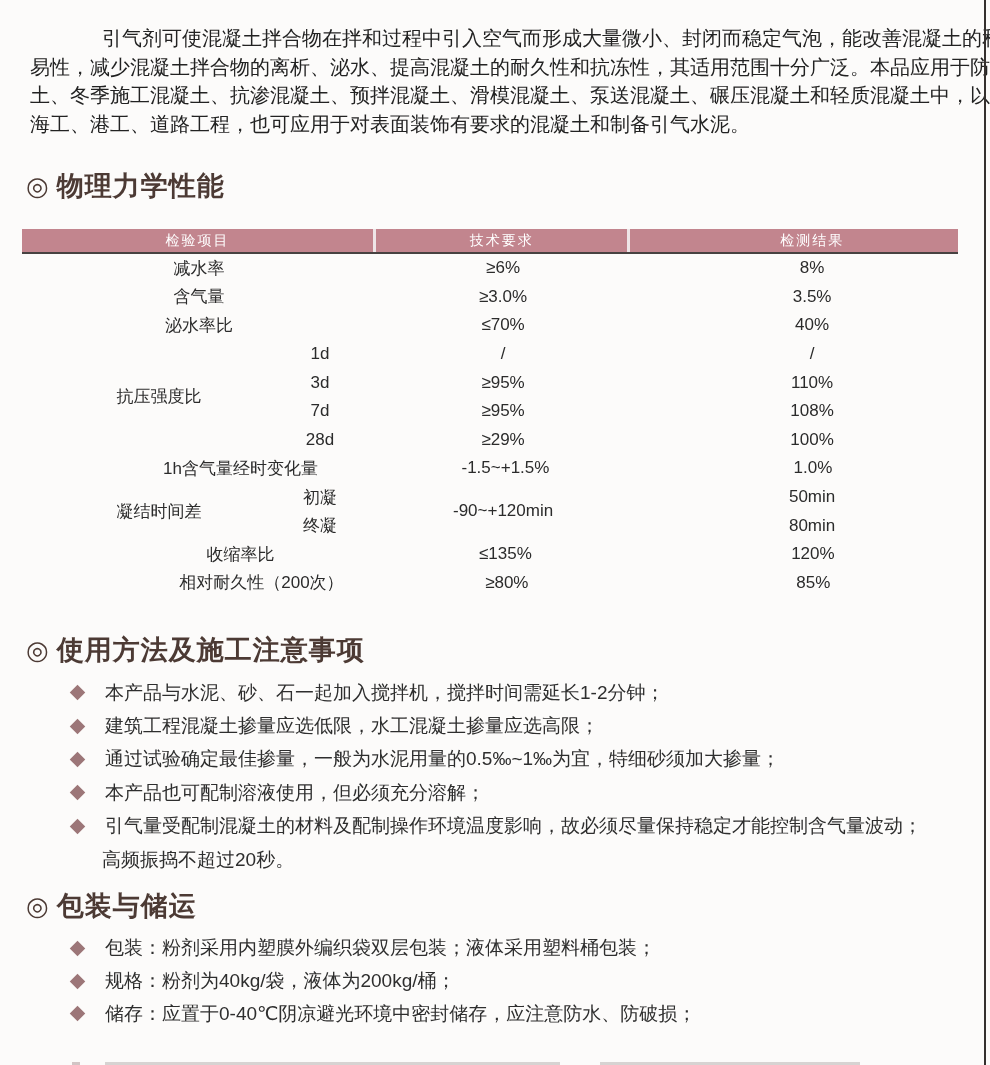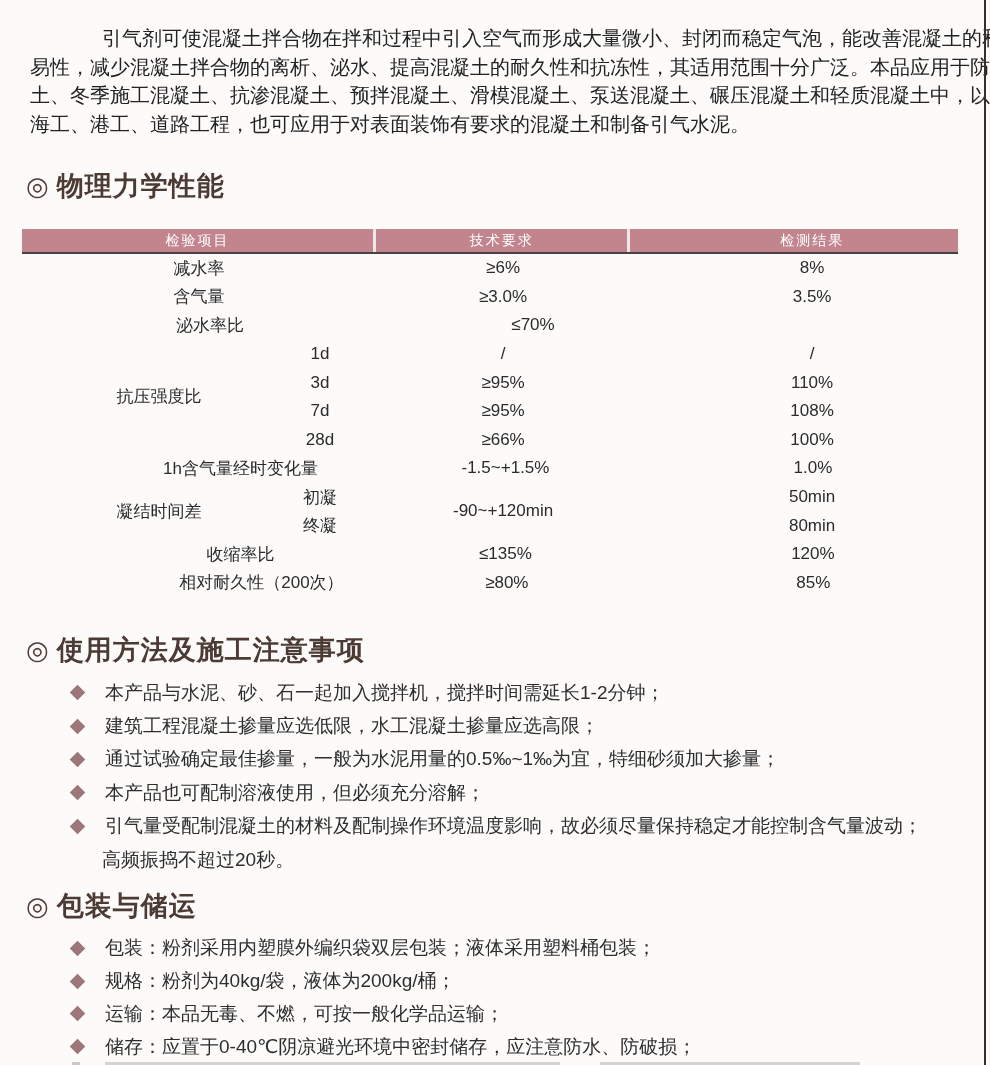--- a/index.html
+++ b/index.html
@@ -95,37 +95,38 @@
       <div class="td c3">8%</div>
     </div>
     <div class="trow">
       <div class="td c1">含气量</div>
       <div class="td c2">≥3.0%</div>
       <div class="td c3">3.5%</div>
     </div>
     <div class="trow">
       <div class="td c1">泌水率比</div>
       <div class="td c2">≤70%</div>
+      <div class="td c3">40%</div>
     </div>
 
     <div class="trow h4">
       <div class="td c1 compound-cell">
         <div class="main-label">抗压强度比</div>
         <div class="sub-col">
           <div class="subcell">1d</div>
           <div class="subcell">3d</div>
           <div class="subcell">7d</div>
           <div class="subcell">28d</div>
         </div>
       </div>
       <div class="td c2 stack">
         <div class="subcell">/</div>
         <div class="subcell">≥95%</div>
         <div class="subcell">≥95%</div>
-        <div class="subcell">≥66%</div>
+        <div class="subcell">≥29%</div>
       </div>
       <div class="td c3 stack">
         <div class="subcell">/</div>
         <div class="subcell">110%</div>
         <div class="subcell">108%</div>
         <div class="subcell">100%</div>
       </div>
     </div>
 
     <div class="trow">
@@ -201,24 +202,20 @@
     <div class="bitem">
       <span class="diamond"></span>
       <span class="btext">包装：粉剂采用内塑膜外编织袋双层包装；液体采用塑料桶包装；</span>
     </div>
     <div class="bitem">
       <span class="diamond"></span>
       <span class="btext">规格：粉剂为40kg/袋，液体为200kg/桶；</span>
     </div>
     <div class="bitem">
       <span class="diamond"></span>
-      <span class="btext">运输：本品无毒、不燃，可按一般化学品运输；</span>
-    </div>
-    <div class="bitem">
-      <span class="diamond"></span>
       <span class="btext">储存：应置于0-40℃阴凉避光环境中密封储存，应注意防水、防破损；</span>
     </div>
   </div>
 
   <div class="cutoff">
     <div class="frag f1"></div>
     <div class="frag f2"></div>
     <div class="frag f3"></div>
   </div>
 

